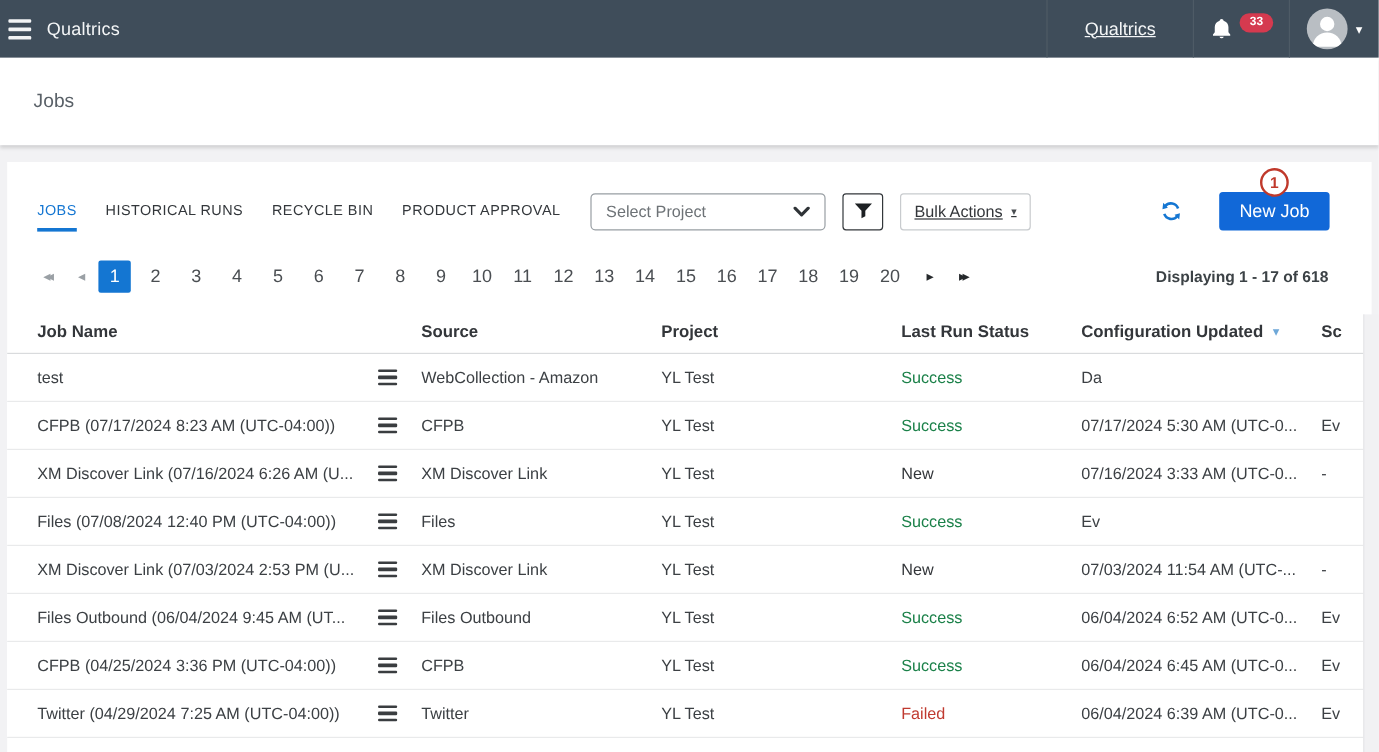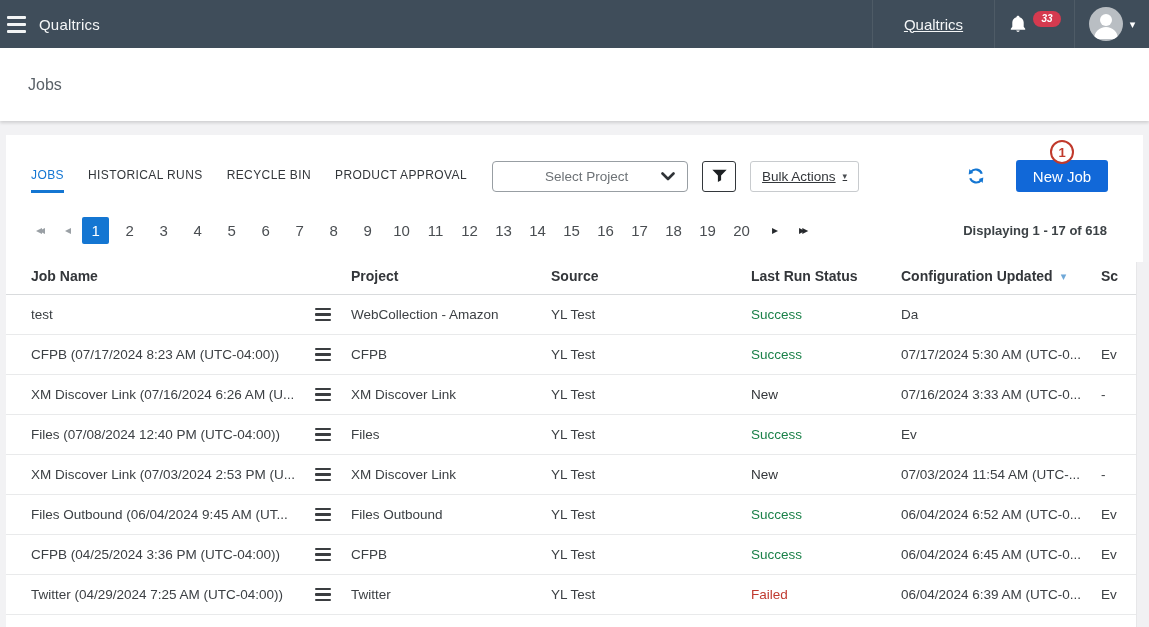--- a/index.html
+++ b/index.html
@@ -17,21 +17,21 @@
     color: #fff; position: relative; z-index: 5;
   }
   .menu-btn { width: 36px; height: 48px; display: flex; flex-direction: column;
     justify-content: center; gap: 4px; padding-left: 7px; cursor: pointer; }
   .menu-btn .bar { width: 19px; height: 3px; background: #f2f4f5; border-radius: 1px; }
   .app-title { font-size: 15px; letter-spacing: .2px; margin-left: 3px; color: #f4f6f7; }
   .topbar-right { margin-left: auto; display: flex; height: 48px; align-items: stretch; }
   .topbar-section { display: flex; align-items: center; justify-content: center;
     border-left: 1px solid #4e5b66; cursor: pointer; }
   .brand-section { width: 122px; font-size: 15px; color: #f4f6f7; text-decoration: underline; }
-  .notif-section { width: 80px; position: relative; font-style: italic; }
+  .notif-section { width: 80px; position: relative; }
   .badge {
     background: #d53a4f; color: #fff; font-size: 10px; font-weight: bold;
     border-radius: 9px; padding: 3px 8px; margin-left: 5px; transform: translateY(-5px);
     display: inline-block; line-height: 1;
   }
   .account-section { width: 75px; gap: 7px; }
   .avatar { width: 34px; height: 34px; border-radius: 50%; background: #b9bec3;
     overflow: hidden; display: flex; align-items: flex-end; justify-content: center; }
   .caret-glyph { font-size: 11px; color: #fff; }
 
@@ -53,21 +53,21 @@
   .tabs { display: flex; align-items: center; gap: 24px; margin-right: 25px; }
   .tab { font-size: 12px; letter-spacing: .4px; color: #33373b; cursor: pointer;
     position: relative; padding-bottom: 2px; white-space: nowrap; }
   .tab.active { color: #1476d2; }
   .tab.active::after { content: ""; position: absolute; left: 0; right: 0; bottom: -9px;
     height: 3px; background: #1476d2; }
   .project-select {
     width: 196px; height: 31px; border: 1px solid #989ea3; border-radius: 4px;
     display: flex; align-items: center; padding: 0 12px; cursor: pointer; background: #fff;
   }
-  .project-select .sel-text { font-size: 13.5px; color: #6d7276; flex: 1; margin-left: 40px; }
+  .project-select .sel-text { font-size: 13.5px; color: #6d7276; flex: 1; }
   .filter-btn {
     width: 34px; height: 31px; border: 1px solid #33373b; border-radius: 3px;
     background: #fff; display: flex; align-items: center; justify-content: center;
     margin-left: 14px; cursor: pointer;
   }
   .bulk-actions {
     height: 31px; border: 1px solid #c8cbce; border-radius: 3px; background: #fff;
     display: flex; align-items: center; gap: 7px; padding: 0 11px; margin-left: 14px;
     font-size: 13.5px; color: #33363a; cursor: pointer; text-decoration: underline;
   }
@@ -248,22 +248,22 @@
         <span class="page-btn">20</span>
       </div>
     <span class="pager-nav single enabled nav-next">▸</span>
     <span class="pager-nav enabled nav-last">▸▸</span>
     <span class="display-summary">Displaying 1 - 17 of 618</span>
   </div>
 
   <div class="jobs-table">
     <div class="thead">
       <span class="th">Job Name</span>
+      <span class="th">Source</span>
       <span class="th">Project</span>
-      <span class="th">Source</span>
       <span class="th">Last Run Status</span>
       <span class="th">
         <span>Configuration Updated</span>
         <span class="sort-caret" style="color:#6fa8d8;font-size:11px">▾</span>
       </span>
       <span class="th">Sc</span>
     </div>
     <div>
         <div class="trow">
       <span class="td name">test</span>

